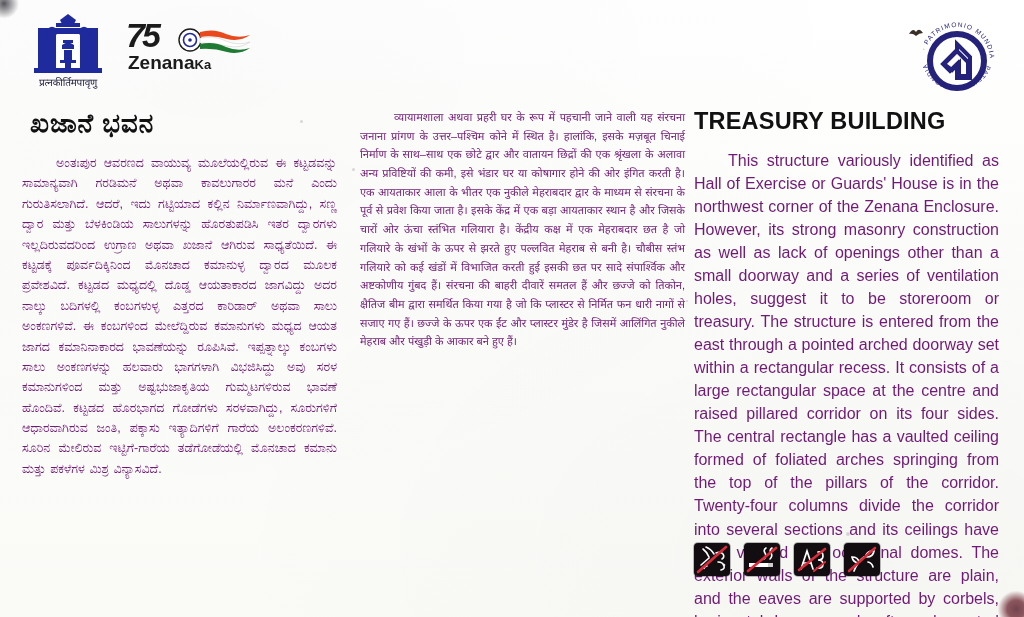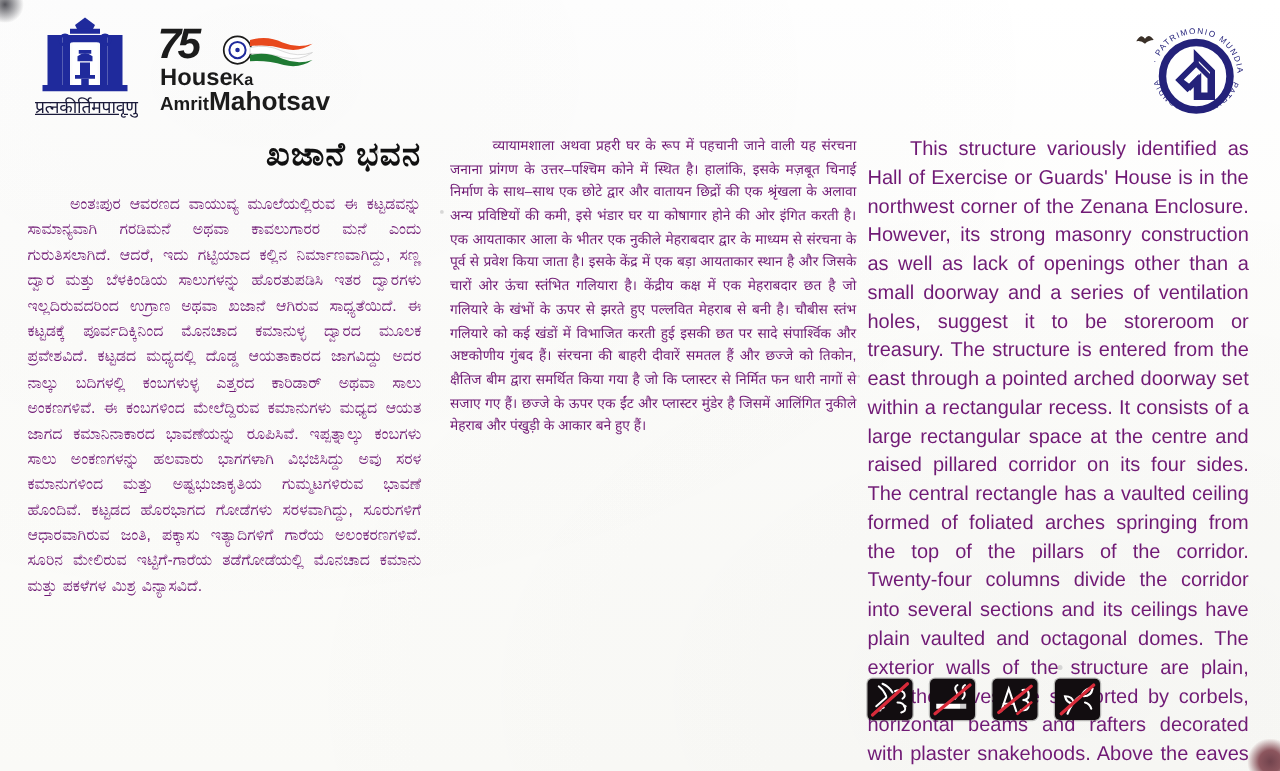--- a/index.html
+++ b/index.html
@@ -44,26 +44,25 @@
     text-align: center;
   }
   .asi-mark {
     width: 72px;
     height: 62px;
     margin: 0 auto;
     position: relative;
   }
   .asi-caption {
     font-family: "Liberation Serif", serif;
-    font-size: 14px;
+    font-size: 10px;
     color: #1a1a3a;
     margin-top: 1px;
     letter-spacing: -0.2px;
     white-space: nowrap;
-    text-decoration: underline;
   }
   .azadi {
     position: absolute;
     left: 126px;
     top: 16px;
     width: 180px;
     height: 80px;
   }
   .azadi-75 {
     position: absolute;
@@ -125,21 +124,20 @@
   .title {
     color: #111111;
     font-weight: bold;
     margin: 0 0 14px 0;
   }
   .title-kn {
     font-family: "Liberation Sans", sans-serif;
     font-size: 26px;
     letter-spacing: 1px;
     padding-left: 8px;
-    text-align: right;
   }
   .title-hi {
     font-family: "Liberation Sans", sans-serif;
     font-size: 26px;
     letter-spacing: 0.5px;
     padding-left: 6px;
   }
   .title-en {
     font-family: "Liberation Sans", sans-serif;
     font-size: 23.5px;
@@ -260,24 +258,21 @@
           <circle cx="16" cy="12" r="11" fill="#ffffff" stroke="#1b1b1b" stroke-width="1.4"></circle>
           <circle cx="16" cy="12" r="6.5" fill="none" stroke="#1f2a9c" stroke-width="1.6"></circle>
           <circle cx="16" cy="12" r="1.8" fill="#1f2a9c"></circle>
           <path d="M26 4 q14 -4 26 2 q12 5 24 1 q-10 7 -23 4 q-13 -4 -27 -2 z" fill="#e8491d"></path>
           <path d="M26 10 q14 -3 26 3 q12 5 24 1 q-10 7 -23 4 q-13 -4 -27 -3 z" fill="#ffffff" stroke="#cfcfcf" stroke-width="0.6"></path>
           <path d="M26 16 q14 -3 26 3 q12 5 24 1 q-10 7 -23 4 q-13 -4 -27 -3 z" fill="#1f7a33"></path>
         </svg>
       </div>
       <div class="azadi-text">
         <div class="azadi-l1">
-          <span>House</span><span class="sm">Ka</span>
-        </div>
-        <div class="azadi-l2">
-          <span>Amrit</span><span class="big">Mahotsav</span>
+          <span>Zenana</span><span class="sm">Ka</span>
         </div>
       </div>
     </div>
 
     <div class="unesco">
       <svg width="100" height="98" viewBox="0 0 100 98">
         <defs>
           <path id="ringTop" d="M 18,54 A 33,33 0 0 1 84,54" fill="none"></path>
           <path id="ringBot" d="M 82,56 A 32,32 0 0 1 20,56" fill="none"></path>
         </defs>
@@ -307,20 +302,21 @@
     <div class="col col-kn">
       <h1 class="title title-kn">ಖಜಾನೆ ಭವನ</h1>
       <p class="body-text body-kn">ಅಂತಃಪುರ ಆವರಣದ ವಾಯುವ್ಯ ಮೂಲೆಯಲ್ಲಿರುವ ಈ ಕಟ್ಟಡವನ್ನು ಸಾಮಾನ್ಯವಾಗಿ ಗರಡಿಮನೆ ಅಥವಾ ಕಾವಲುಗಾರರ ಮನೆ ಎಂದು ಗುರುತಿಸಲಾಗಿದೆ. ಆದರೆ, ಇದು ಗಟ್ಟಿಯಾದ ಕಲ್ಲಿನ ನಿರ್ಮಾಣವಾಗಿದ್ದು, ಸಣ್ಣ ದ್ವಾರ ಮತ್ತು ಬೆಳಕಿಂಡಿಯ ಸಾಲುಗಳನ್ನು ಹೊರತುಪಡಿಸಿ ಇತರ ದ್ವಾರಗಳು ಇಲ್ಲದಿರುವದರಿಂದ ಉಗ್ರಾಣ ಅಥವಾ ಖಜಾನೆ ಆಗಿರುವ ಸಾಧ್ಯತೆಯಿದೆ. ಈ ಕಟ್ಟಡಕ್ಕೆ ಪೂರ್ವದಿಕ್ಕಿನಿಂದ ಮೊನಚಾದ ಕಮಾನುಳ್ಳ ದ್ವಾರದ ಮೂಲಕ ಪ್ರವೇಶವಿದೆ. ಕಟ್ಟಡದ ಮಧ್ಯದಲ್ಲಿ ದೊಡ್ಡ ಆಯತಾಕಾರದ ಜಾಗವಿದ್ದು ಅದರ ನಾಲ್ಕು ಬದಿಗಳಲ್ಲಿ ಕಂಬಗಳುಳ್ಳ ಎತ್ತರದ ಕಾರಿಡಾರ್ ಅಥವಾ ಸಾಲು ಅಂಕಣಗಳಿವೆ. ಈ ಕಂಬಗಳಿಂದ ಮೇಲೆದ್ದಿರುವ ಕಮಾನುಗಳು ಮಧ್ಯದ ಆಯತ ಜಾಗದ ಕಮಾನಿನಾಕಾರದ ಭಾವಣೆಯನ್ನು ರೂಪಿಸಿವೆ. ಇಪ್ಪತ್ನಾಲ್ಕು ಕಂಬಗಳು ಸಾಲು ಅಂಕಣಗಳನ್ನು ಹಲವಾರು ಭಾಗಗಳಾಗಿ ವಿಭಜಿಸಿದ್ದು ಅವು ಸರಳ ಕಮಾನುಗಳಿಂದ ಮತ್ತು ಅಷ್ಟಭುಜಾಕೃತಿಯ ಗುಮ್ಮಟಗಳಿರುವ ಭಾವಣೆ ಹೊಂದಿವೆ. ಕಟ್ಟಡದ ಹೊರಭಾಗದ ಗೋಡೆಗಳು ಸರಳವಾಗಿದ್ದು, ಸೂರುಗಳಿಗೆ ಆಧಾರವಾಗಿರುವ ಜಂತಿ, ಪಕ್ಕಾಸು ಇತ್ಯಾದಿಗಳಿಗೆ ಗಾರೆಯ ಅಲಂಕರಣಗಳಿವೆ. ಸೂರಿನ ಮೇಲಿರುವ ಇಟ್ಟಿಗೆ-ಗಾರೆಯ ತಡೆಗೋಡೆಯಲ್ಲಿ ಮೊನಚಾದ ಕಮಾನು ಮತ್ತು ಪಕಳೆಗಳ ಮಿಶ್ರ ವಿನ್ಯಾಸವಿದೆ.</p>
     </div>
 
     <div class="col col-hi">
       <p class="body-text body-hi">व्यायामशाला अथवा प्रहरी घर के रूप में पहचानी जाने वाली यह संरचना जनाना प्रांगण के उत्तर–पश्चिम कोने में स्थित है। हालांकि, इसके मज़बूत चिनाई निर्माण के साथ–साथ एक छोटे द्वार और वातायन छिद्रों की एक श्रृंखला के अलावा अन्य प्रविष्टियों की कमी, इसे भंडार घर या कोषागार होने की ओर इंगित करती है। एक आयताकार आला के भीतर एक नुकीले मेहराबदार द्वार के माध्यम से संरचना के पूर्व से प्रवेश किया जाता है। इसके केंद्र में एक बड़ा आयताकार स्थान है और जिसके चारों ओर ऊंचा स्तंभित गलियारा है। केंद्रीय कक्ष में एक मेहराबदार छत है जो गलियारे के खंभों के ऊपर से झरते हुए पल्लवित मेहराब से बनी है। चौबीस स्तंभ गलियारे को कई खंडों में विभाजित करती हुई इसकी छत पर सादे संपार्श्विक और अष्टकोणीय गुंबद हैं। संरचना की बाहरी दीवारें समतल हैं और छज्जे को तिकोन, क्षैतिज बीम द्वारा समर्थित किया गया है जो कि प्लास्टर से निर्मित फन धारी नागों से सजाए गए हैं। छज्जे के ऊपर एक ईंट और प्लास्टर मुंडेर है जिसमें आलिंगित नुकीले मेहराब और पंखुड़ी के आकार बने हुए हैं।</p>
     </div>
 
     <div class="col col-en">
+      <h1 class="title title-en">TREASURY BUILDING</h1>
       <p class="body-text body-en">This structure variously identified as Hall of Exercise or Guards' House is in the northwest corner of the Zenana Enclosure. However, its strong masonry construction as well as lack of openings other than a small doorway and a series of ventilation holes, suggest it to be storeroom or treasury. The structure is entered from the east through a pointed arched doorway set within a rectangular recess. It consists of a large rectangular space at the centre and raised pillared corridor on its four sides. The central rectangle has a vaulted ceiling formed of foliated arches springing from the top of the pillars of the corridor. Twenty-four columns divide the corridor into several sections and its ceilings have plain vaulted and octagonal domes. The exterior walls of the structure are plain, and the eaves are supported by corbels, horizontal beams and rafters decorated with plaster snakehoods. Above the eaves is a brick and plaster parapet with interlocked pointed arch and petal patterns.</p>
     </div>
   </div>
 
   <div class="pictograms">
 
     <div class="picto">
       <svg width="36" height="33" viewBox="0 0 36 33">
         <g stroke="#ffffff" stroke-width="1.6" fill="none" stroke-linecap="round">
           <path d="M9 6 q4 3 6 8"></path>

